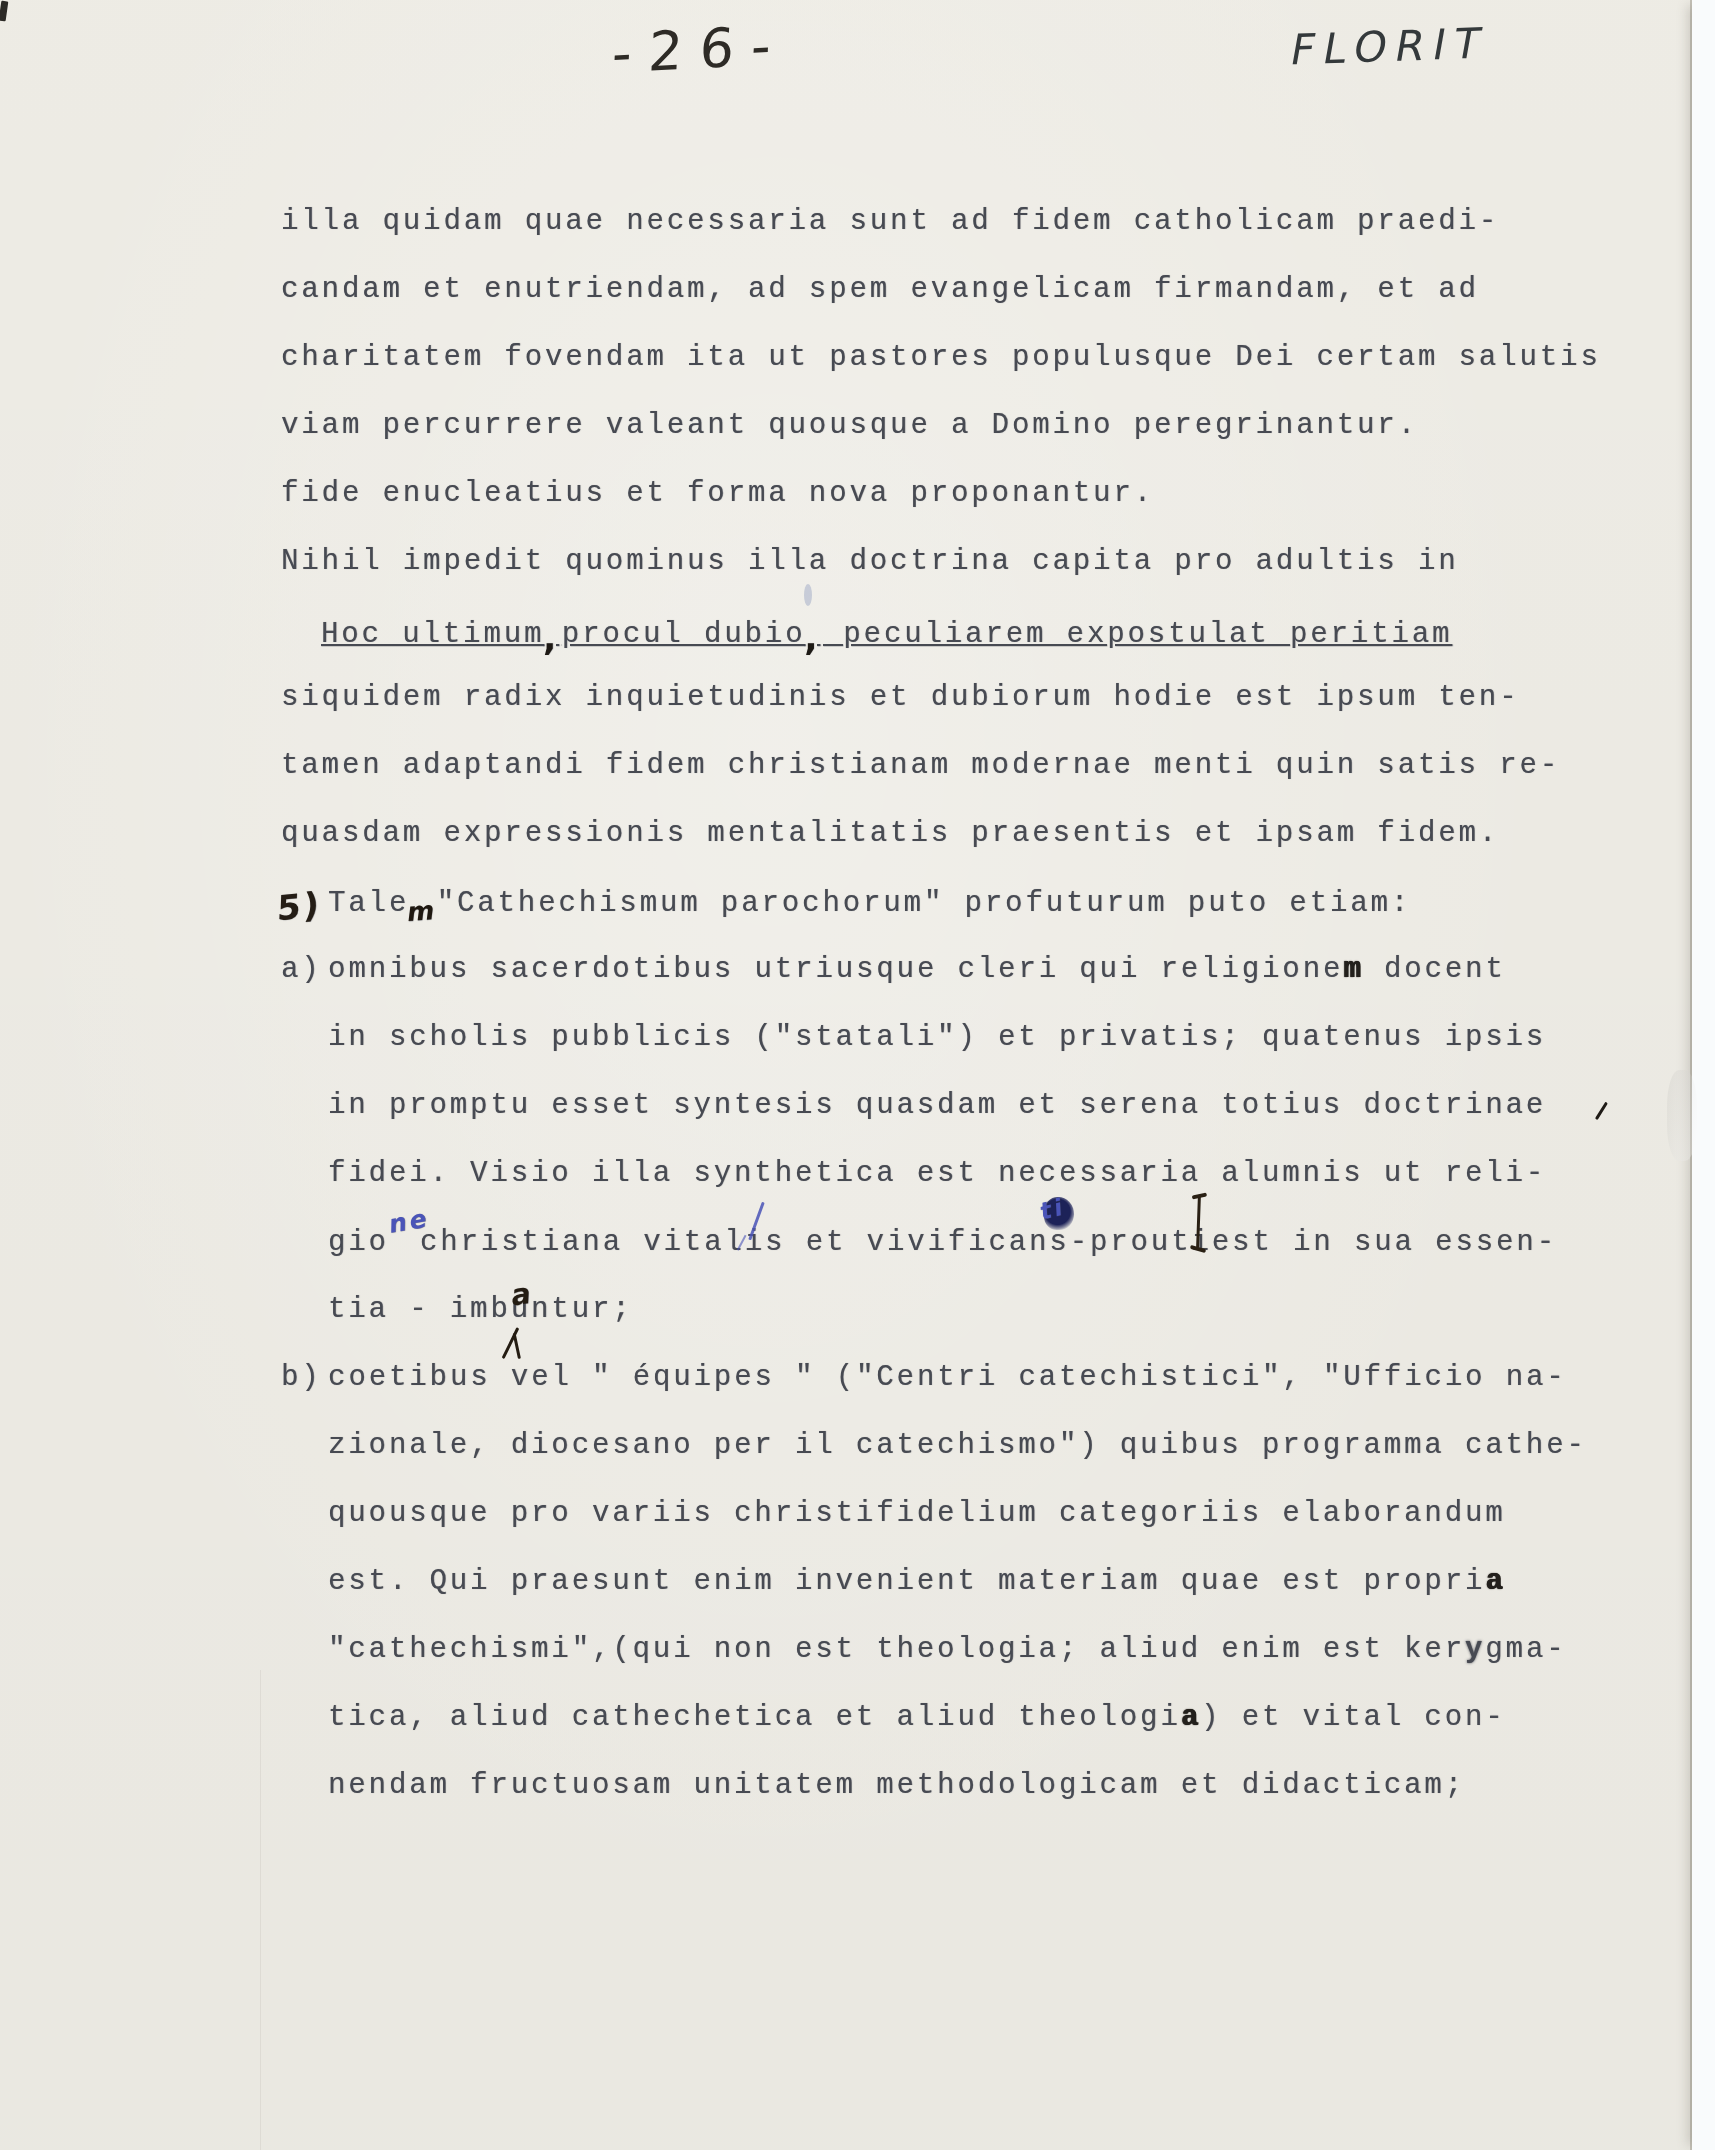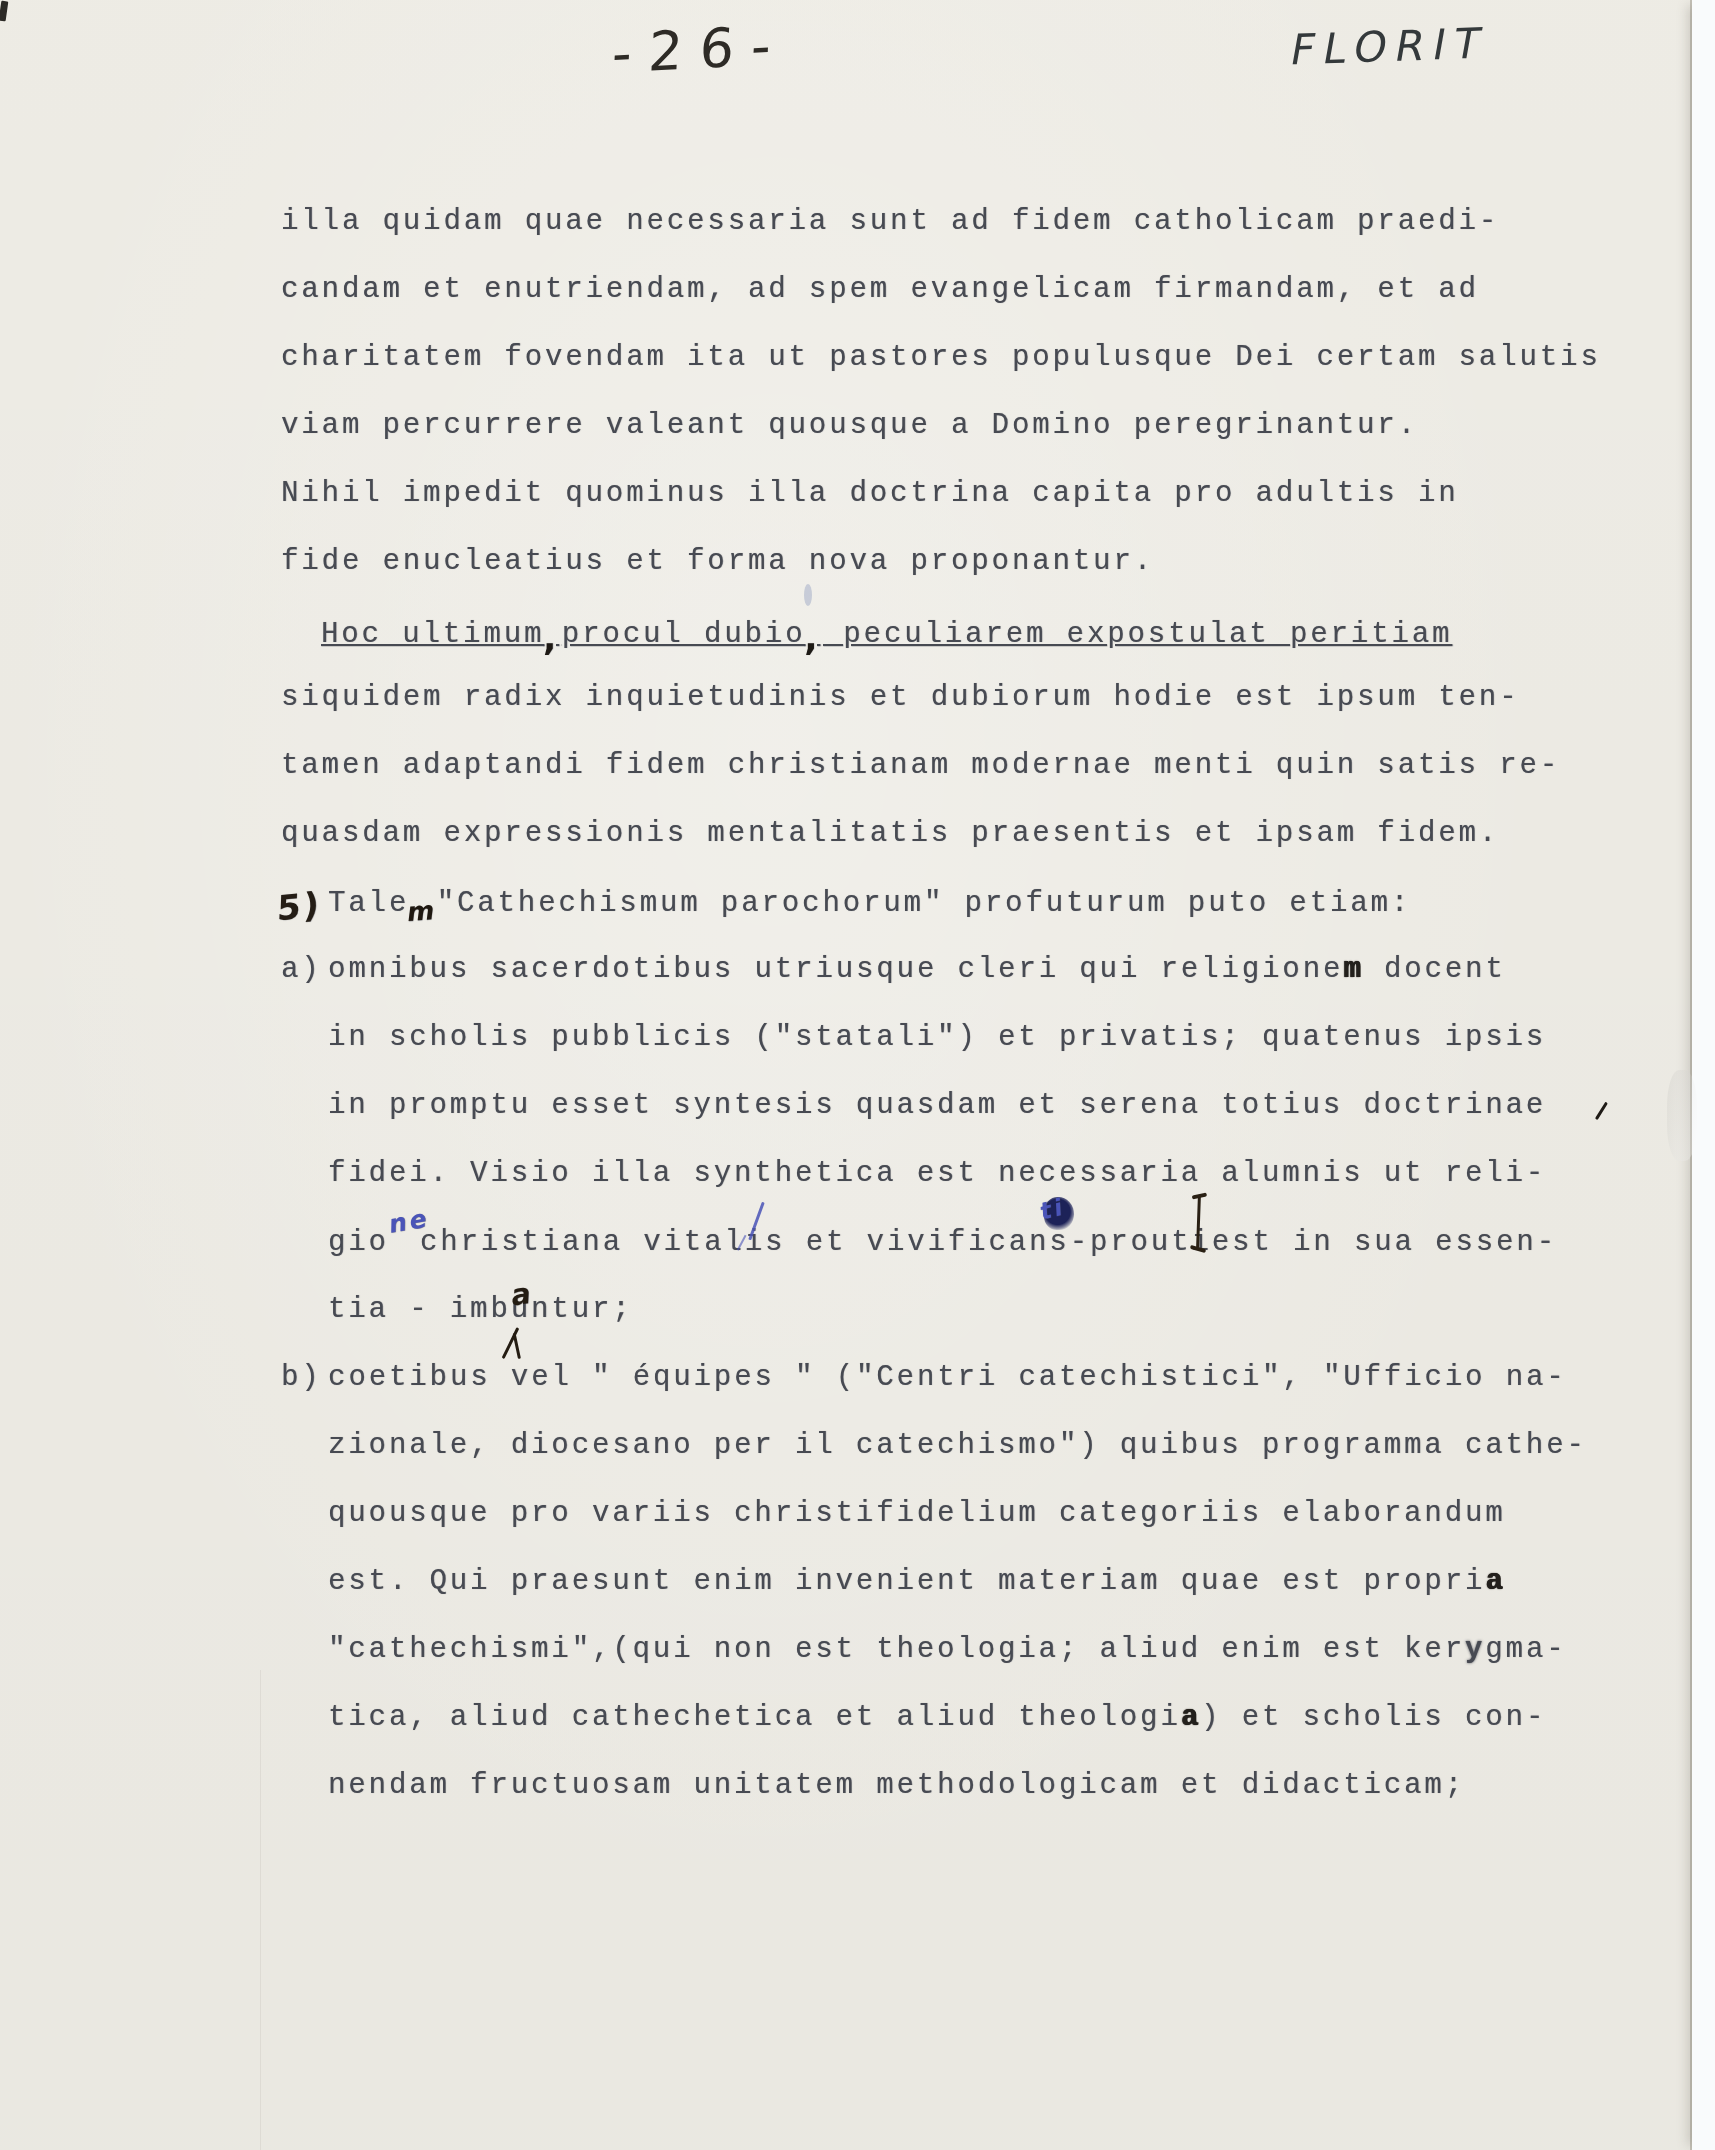--- a/index.html
+++ b/index.html
@@ -155,39 +155,39 @@
 
   <div class="pagenum hand">-26-</div>
   <div class="florit hand">FLORIT</div>
   <div class="margin-stroke"></div>
 
   <div class="text-block">
     <div class="line"><span>illa quidam quae necessaria sunt ad fidem catholicam praedi-</span></div>
     <div class="line"><span>candam et enutriendam, ad spem evangelicam firmandam, et ad</span></div>
     <div class="line"><span>charitatem fovendam ita ut pastores populusque Dei certam salutis</span></div>
     <div class="line"><span>viam percurrere valeant quousque a Domino peregrinantur.</span></div>
+    <div class="line"><span>fide enucleatius et forma nova proponantur.</span></div>
     <div class="line"><span>Nihil impedit quominus illa doctrina capita pro adultis in</span></div>
-    <div class="line"><span>fide enucleatius et forma nova proponantur.</span></div>
 
     <div class="line indent1"><span>Hoc ultimum</span><span class="hcomma">,</span><span>procul dubio</span><span class="hcomma smudged">,</span><span> peculiarem expostulat peritiam</span></div>
     <div class="line"><span>siquidem radix inquietudinis et dubiorum hodie est ipsum ten-</span></div>
     <div class="line"><span>tamen adaptandi fidem christianam modernae menti quin satis re-</span></div>
     <div class="line"><span>quasdam expressionis mentalitatis praesentis et ipsam fidem.</span></div>
 
     <div class="line line12"><span class="hand marker5">5)</span><span>Tale</span><span class="sub-hand">m</span><span>"Cathechismum parochorum" profuturum puto etiam:</span></div>
 
     <div class="line"><span class="marker">a)</span><span>omnibus sacerdotibus utriusque cleri qui religione</span><span class="dstrike">m</span><span> docent</span></div>
     <div class="line cont"><span>in scholis pubblicis ("statali") et privatis; quatenus ipsis</span></div>
     <div class="line cont"><span>in promptu esset syntesis quasdam et serena totius doctrinae</span></div>
     <div class="line cont"><span>fidei. Visio illa synthetica est necessaria alumnis ut reli-</span></div>
     <div class="line cont"><span>gio</span><span class="sup-blue">ne</span><span>christiana vital</span><span class="rel"><span>is</span><i class="slash-blue"></i></span><span> et vivifican</span><span class="rel"><span>s</span><i class="blot"></i><span class="ti-note">ti</span></span><span>-prout</span><span class="rel"><span>i</span><i class="ibeam"></i></span><span>est in sua essen-</span></div>
     <div class="line cont"><span>tia - imbu</span><span class="ins-a"><span class="sup-hand">a</span><i class="caret"></i></span><span>ntur;</span></div>
 
     <div class="line"><span class="marker">b)</span><span>coetibus vel " équipes " ("Centri catechistici", "Ufficio na-</span></div>
     <div class="line cont"><span>zionale, diocesano per il catechismo") quibus programma cathe-</span></div>
     <div class="line cont"><span>quousque pro variis christifidelium categoriis elaborandum</span></div>
     <div class="line cont"><span>est. Qui praesunt enim invenient materiam quae est propri</span><span class="dstrike">a</span></div>
     <div class="line cont"><span>"cathechismi",(qui non est theologia; aliud enim est ker</span><span class="smudge">y</span><span>gma-</span></div>
-    <div class="line cont"><span>tica, aliud cathechetica et aliud theologi</span><span class="dstrike">a</span><span>) et scholis con-</span></div>
+    <div class="line cont"><span>tica, aliud cathechetica et aliud theologi</span><span class="dstrike">a</span><span>) et vital con-</span></div>
     <div class="line cont"><span>nendam fructuosam unitatem methodologicam et didacticam;</span></div>
   </div>
 </div>
 
 
 </body></html>

